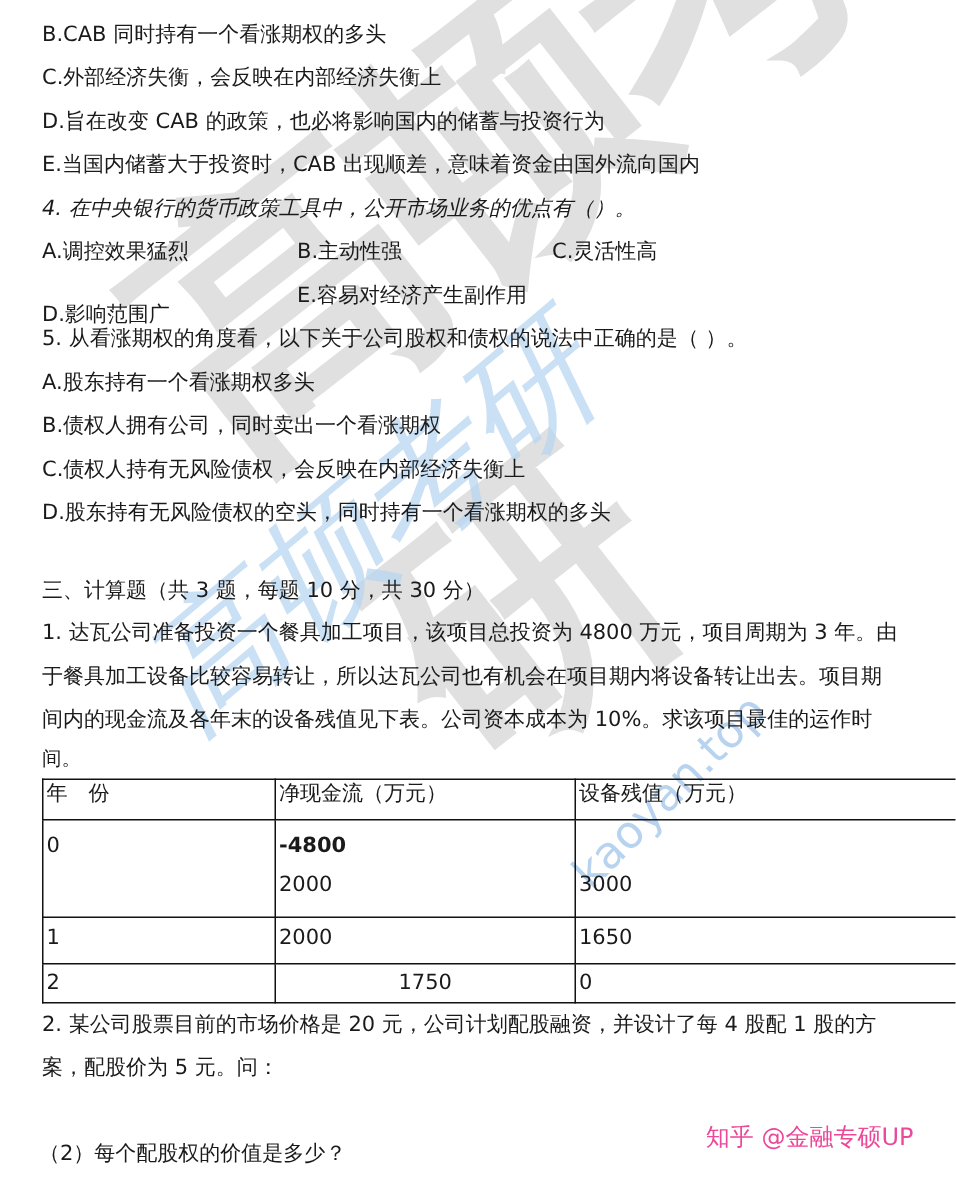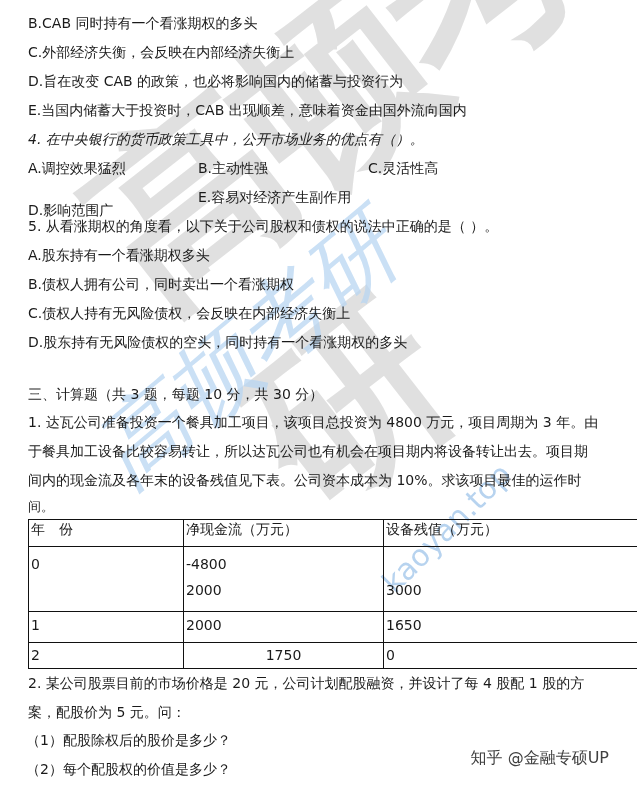--- a/index.html
+++ b/index.html
@@ -21,21 +21,21 @@
     font-size: 14px; background: transparent;
   }
   table.cf td {
     border: 1px solid #111; padding: 0 2px; vertical-align: top; font-size: 14px; line-height: 18px;
   }
   table.cf td.c1 { width: 150px; }
   table.cf td.c2 { width: 195px; }
   .hdr td { height: 26px; padding-top: 4px; }
   .sub { display: block; }
   .zh-wm {
-    position: absolute; right: 28px; top: 748px; font-size: 16px; color: #404040; z-index: 3;
+    position: absolute; right: 28px; top: 748px; font-size: 16px; color: #ec4899; z-index: 3;
     white-space: nowrap;
   }
 </style>
 </head>
 <body>
 
 <div class="page">
 
   <div class="wm wm-gray" style="left:40px; top:160px; font-size:190px; transform: rotate(-38deg); transform-origin: left top; opacity:0.75; letter-spacing:-10px;">高顿考研</div>
   <div class="wm wm-blue" style="left:70px; top:420px; font-size:90px; transform: rotate(-40deg); transform-origin: left top; opacity:0.75;">高顿考研</div>
@@ -68,21 +68,21 @@
   <table class="cf">
     <tbody>
         <tr class="hdr">
       <td class="c1">年　份</td>
       <td class="c2">净现金流（万元）</td>
       <td>设备残值（万元）</td>
     </tr>
     <tr>
       <td class="c1" style="height:56px; padding-top:8px;">0</td>
       <td class="c2" style="padding-top:8px;">
-        <span class="sub" style="height:26px;">-4800</span>
+        <span class="sub" style="height:26px;font-weight:bold;">-4800</span>
         <span class="sub">2000</span>
       </td>
       <td style="padding-top:8px;">
         <span class="sub" style="height:26px;"></span>
         <span class="sub">3000</span>
       </td>
     </tr>
     <tr>
       <td class="c1" style="height:26px; padding-top:4px;">1</td>
       <td class="c2" style="padding-top:4px;">2000</td>
@@ -91,17 +91,16 @@
     <tr>
       <td class="c1" style="height:22px; padding-top:3px;">2</td>
       <td class="c2" style="padding-top:3px;text-align:center;">1750</td>
       <td style="padding-top:3px;">0</td>
     </tr>
   </tbody>
     </table>
 
   <div class="line" style="top:674px;">2. 某公司股票目前的市场价格是 20 元，公司计划配股融资，并设计了每 4 股配 1 股的方</div>
   <div class="line" style="top:703px;">案，配股价为 5 元。问：</div>
-  <div class="line" style="top:731px; left:26px;">（1）配股除权后的股价是多少？</div>
   <div class="line" style="top:760px; left:26px;">（2）每个配股权的价值是多少？</div>
 
   <div class="zh-wm">知乎 @金融专硕UP</div>
 </div>
 
 </body></html>

